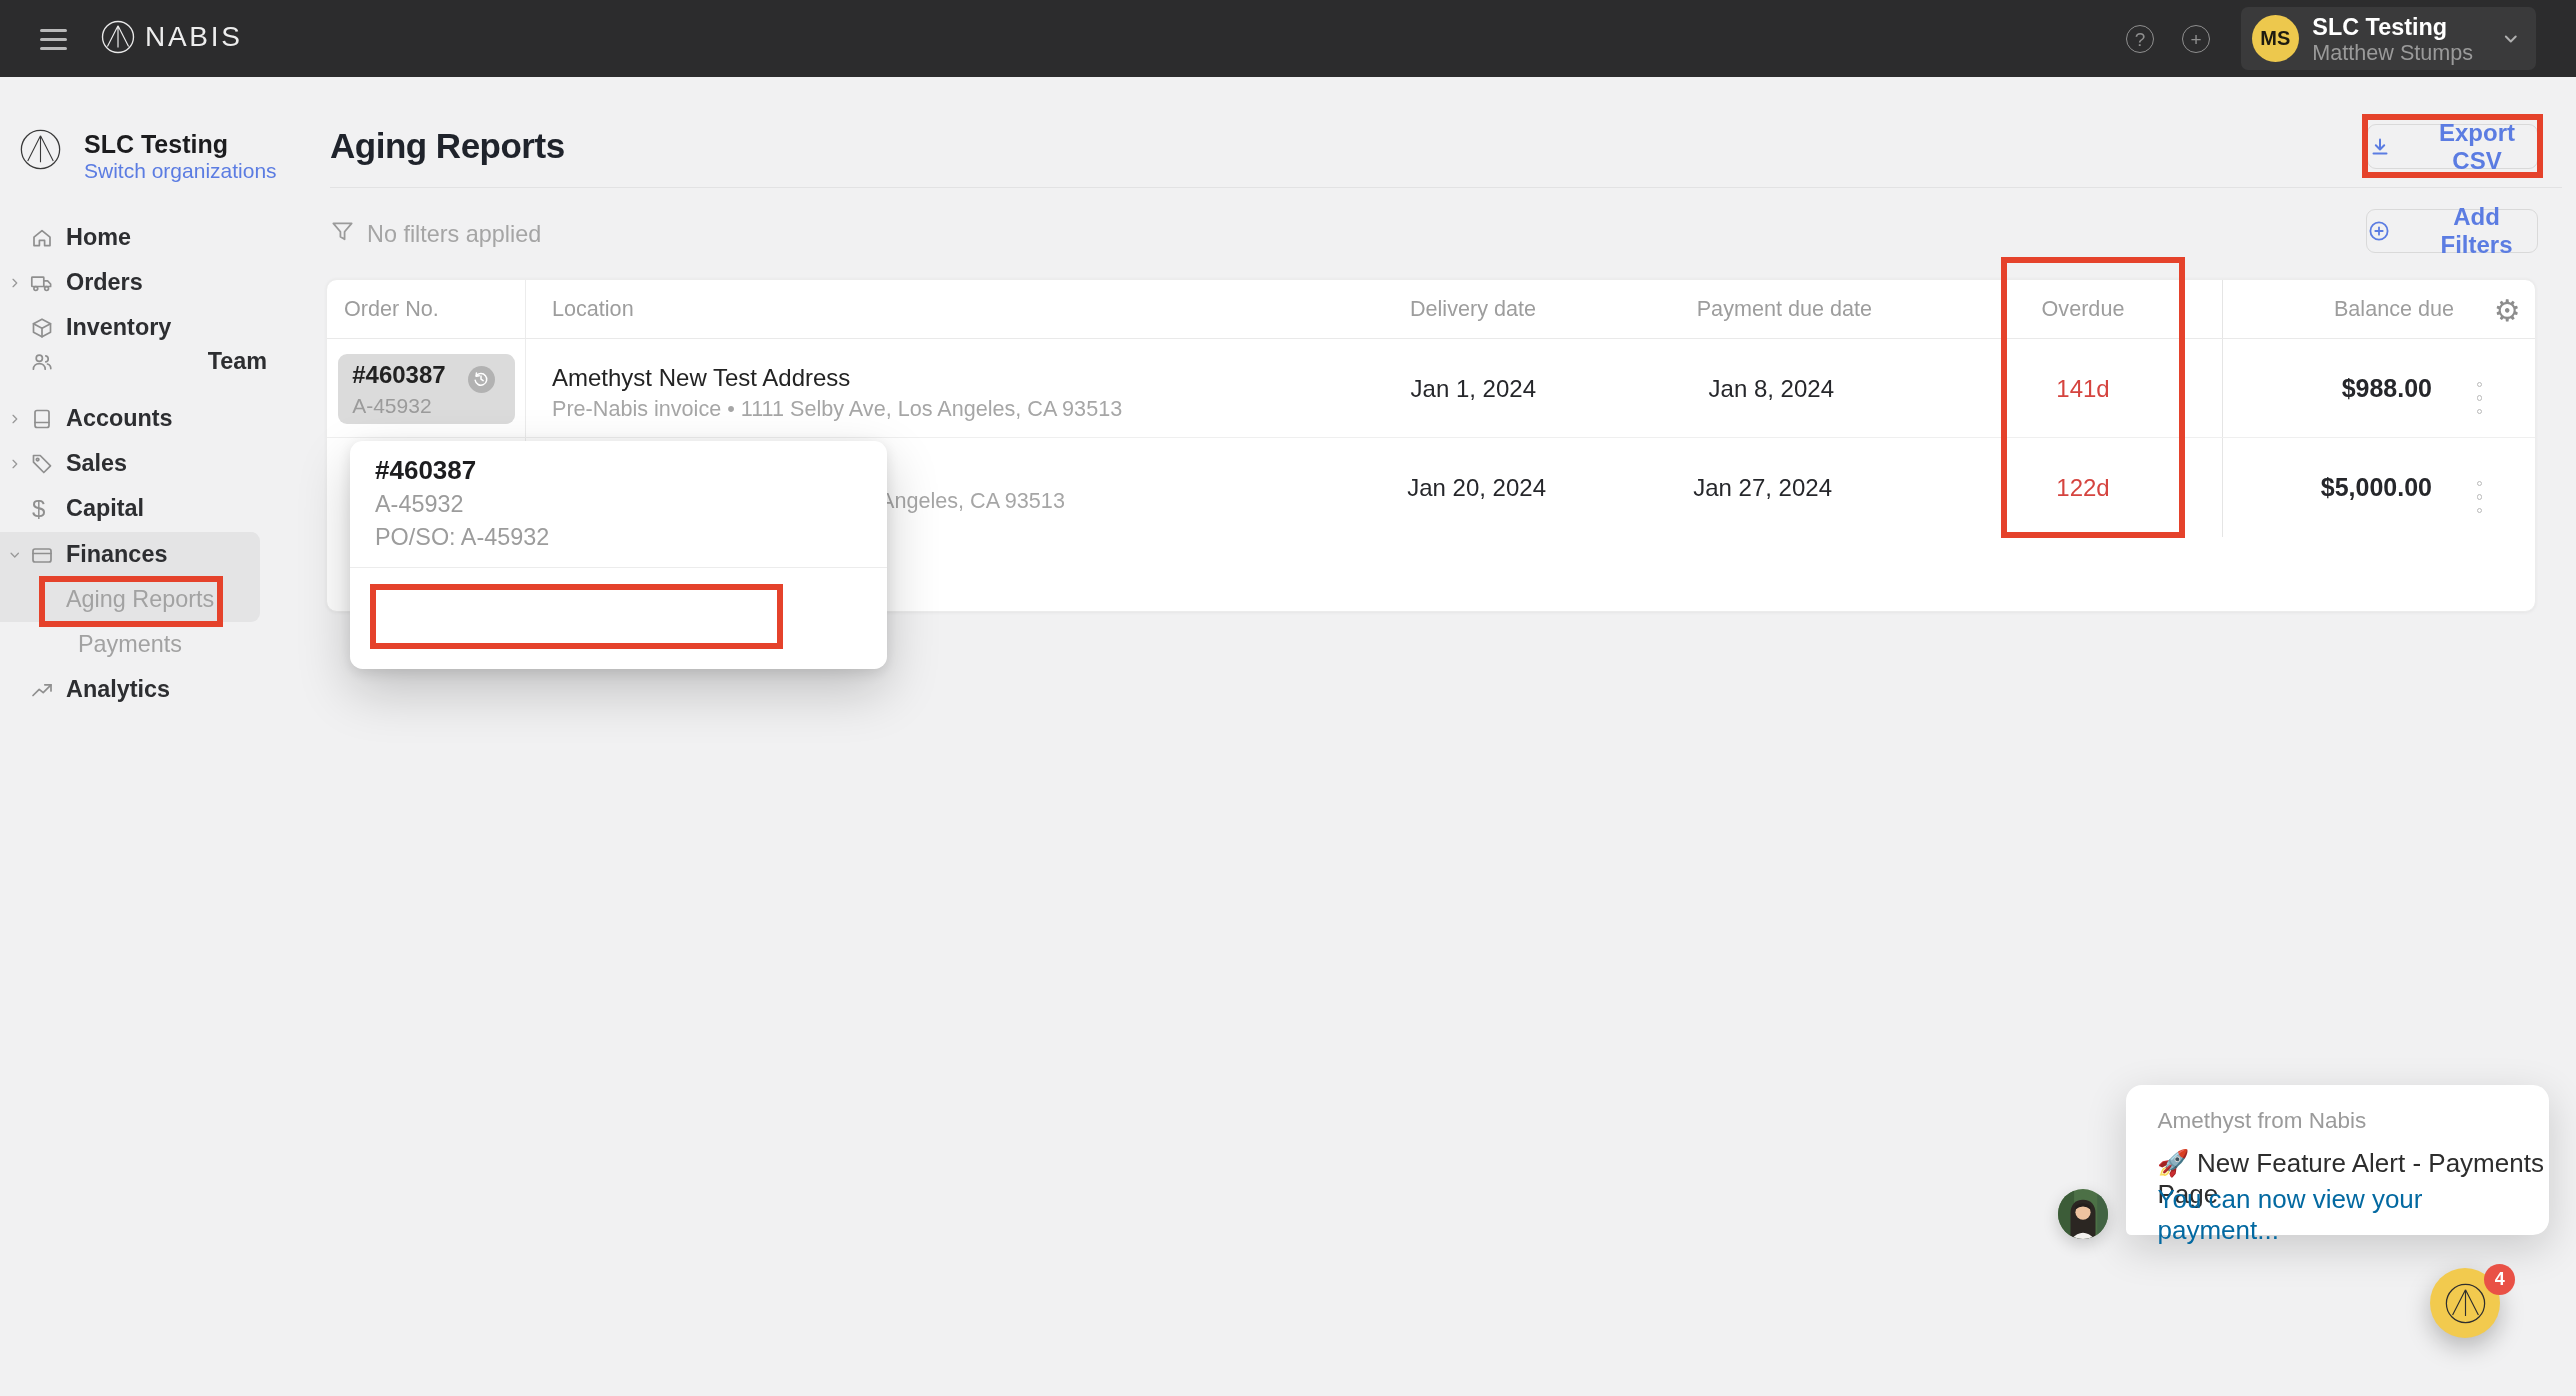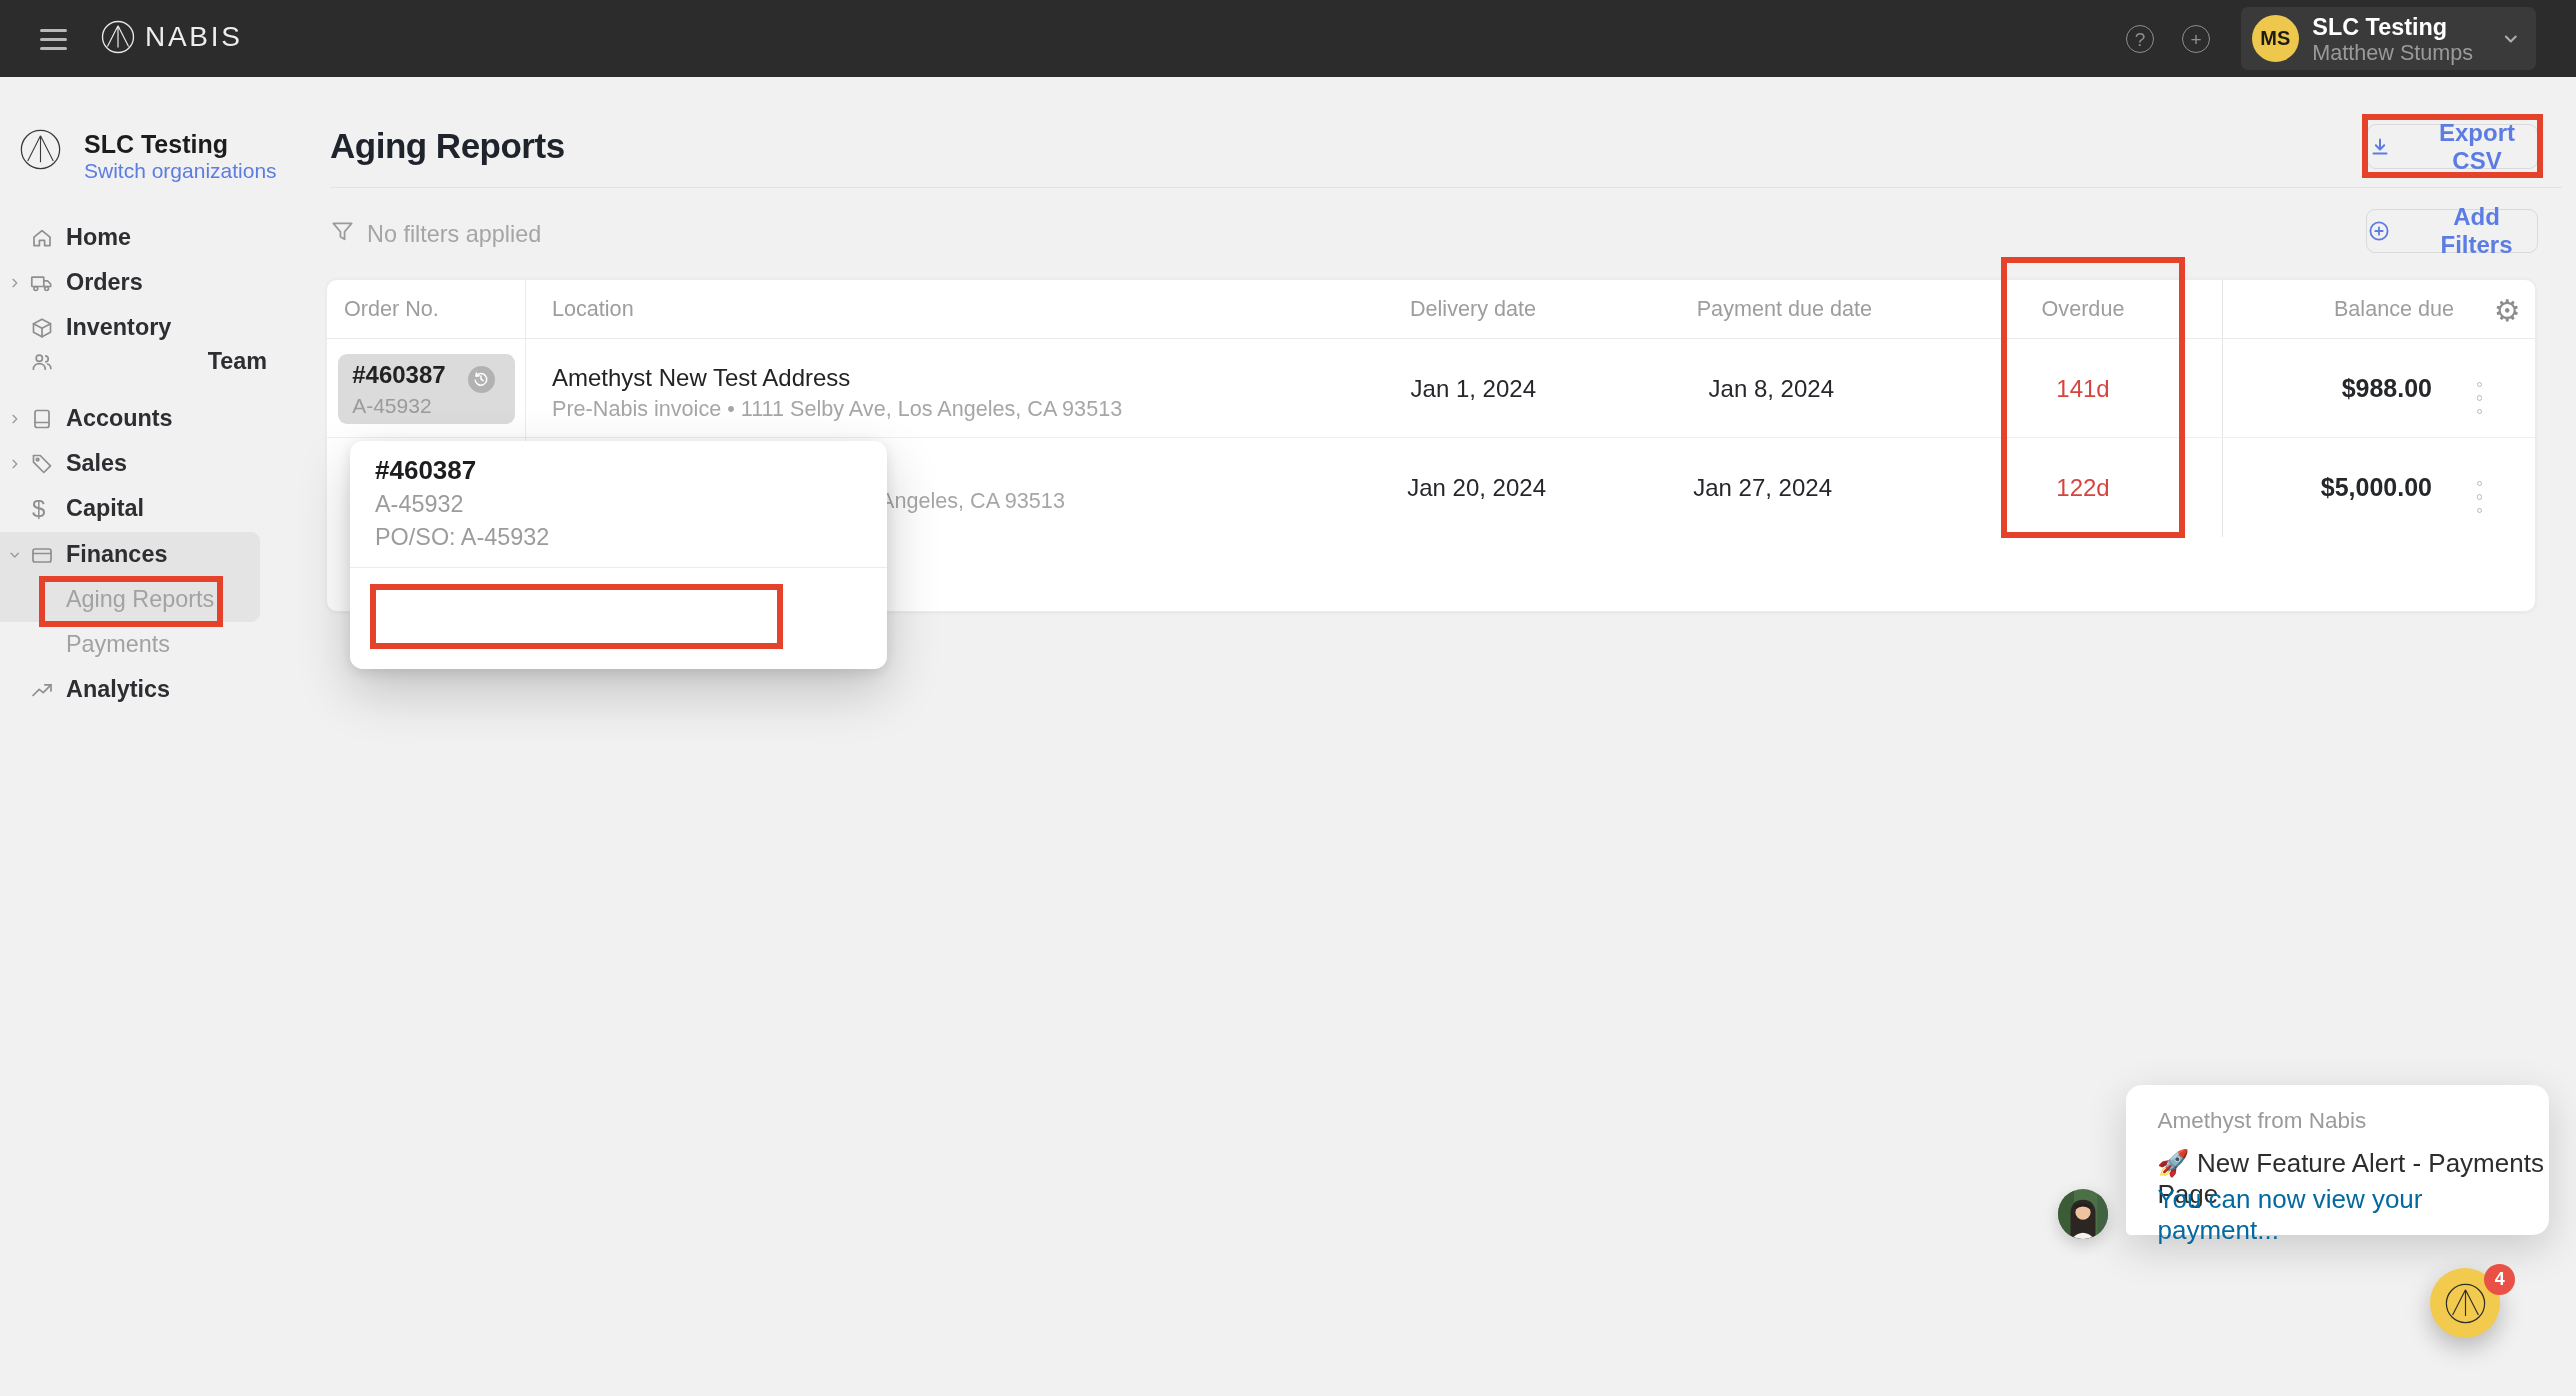--- a/index.html
+++ b/index.html
@@ -260,21 +260,21 @@
           <path d="M3 10.5 H21"></path>
         </svg>
       </span>
     <span class="lbl">Finances</span>
   </div>
 
   <div class="nav-item" style="top:577px;">
     <span class="lbl sub">Aging Reports</span>
   </div>
 
-  <div class="nav-item" style="top:622px;">
+  <div class="nav-item" style="top:622px;margin-left:12px;">
     <span class="lbl sub">Payments</span>
   </div>
 
   <div class="nav-item" style="top:667px;">
     <span class="nav-ico">
         <svg width="24" height="24" viewBox="0 0 24 24" class="ico">
           <path d="M3 17.5 L9.2 11.3 L13.2 14.6 L21 6.8"></path>
           <path d="M14.8 6.8 H21 V13"></path>
         </svg>
       </span>

